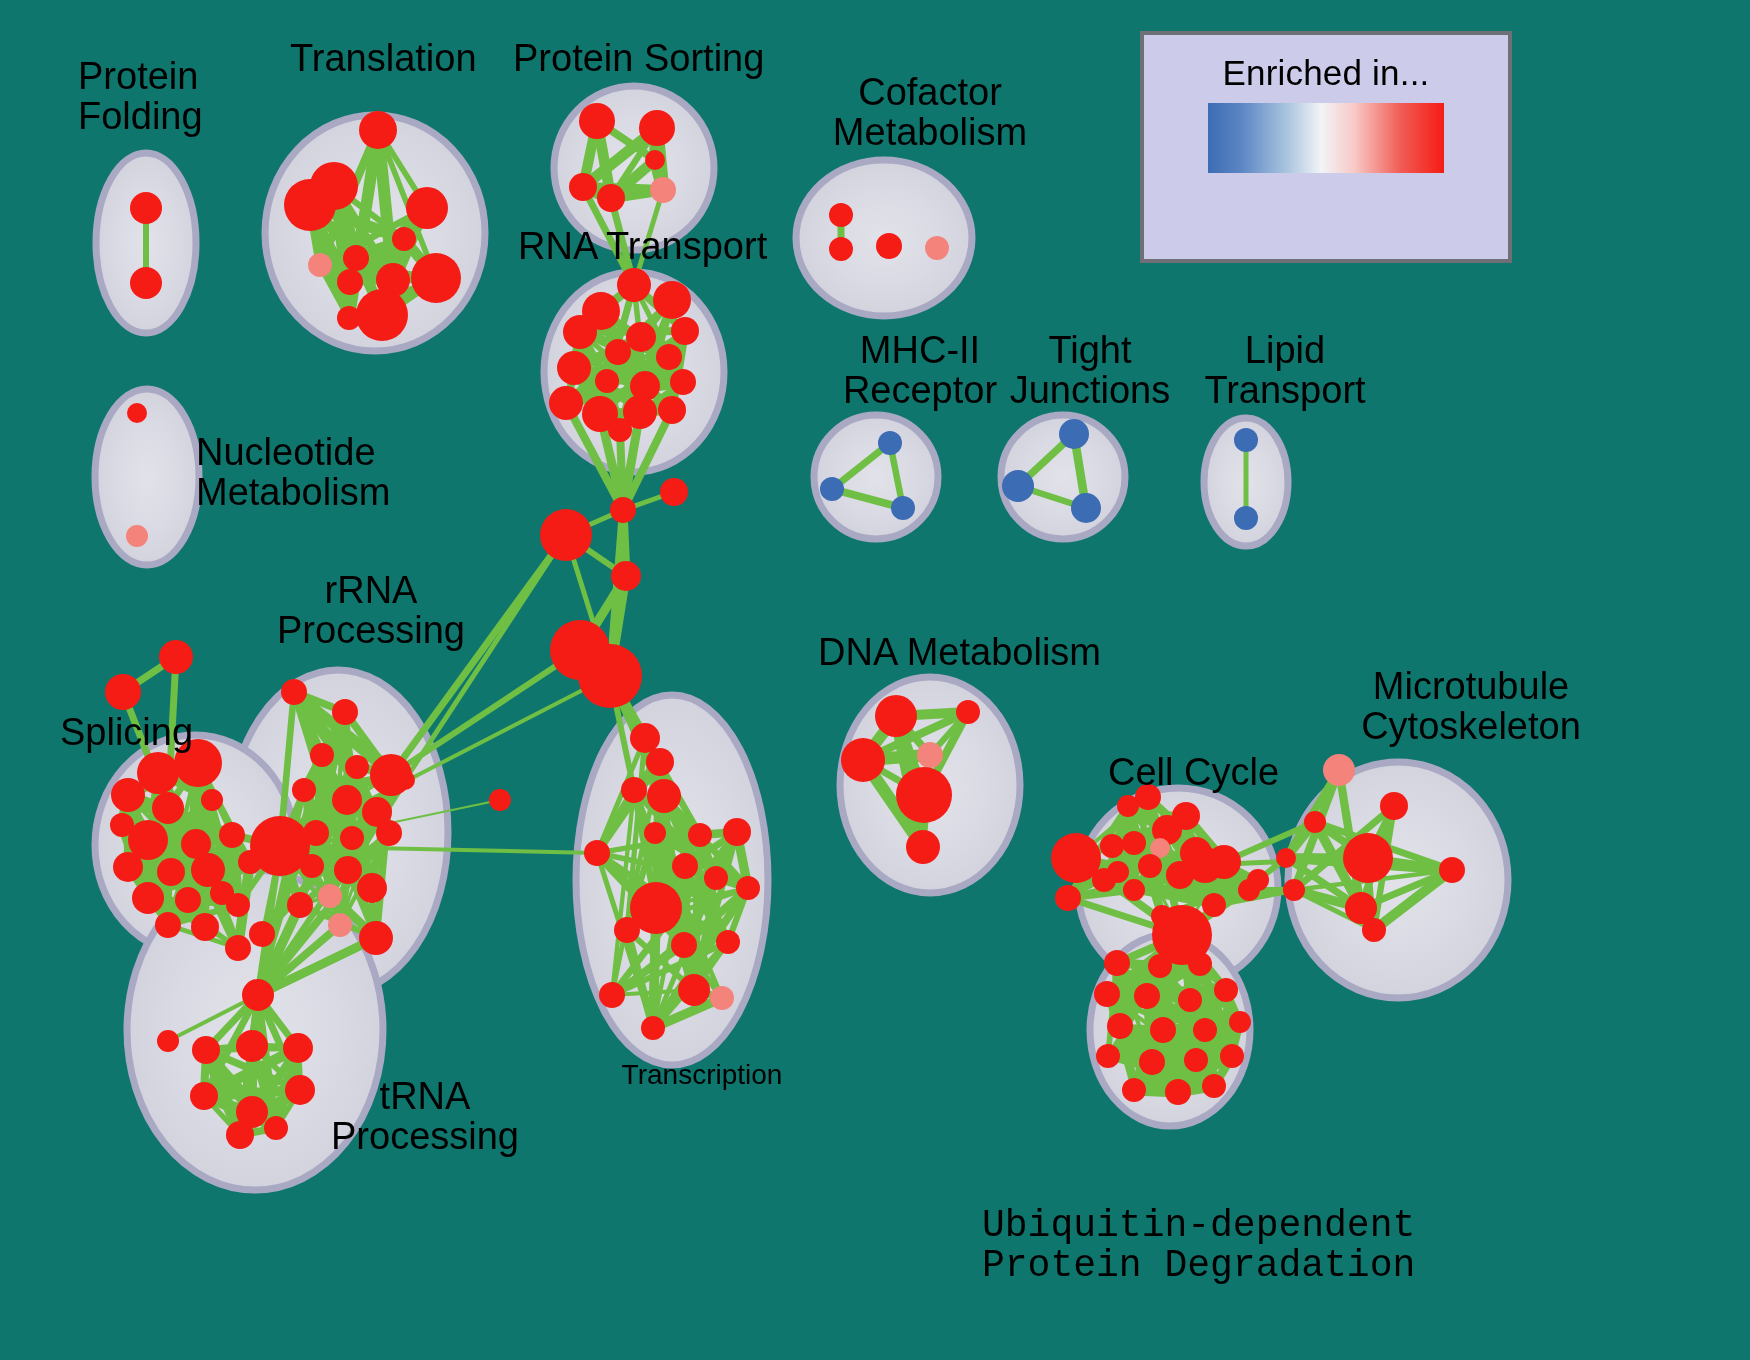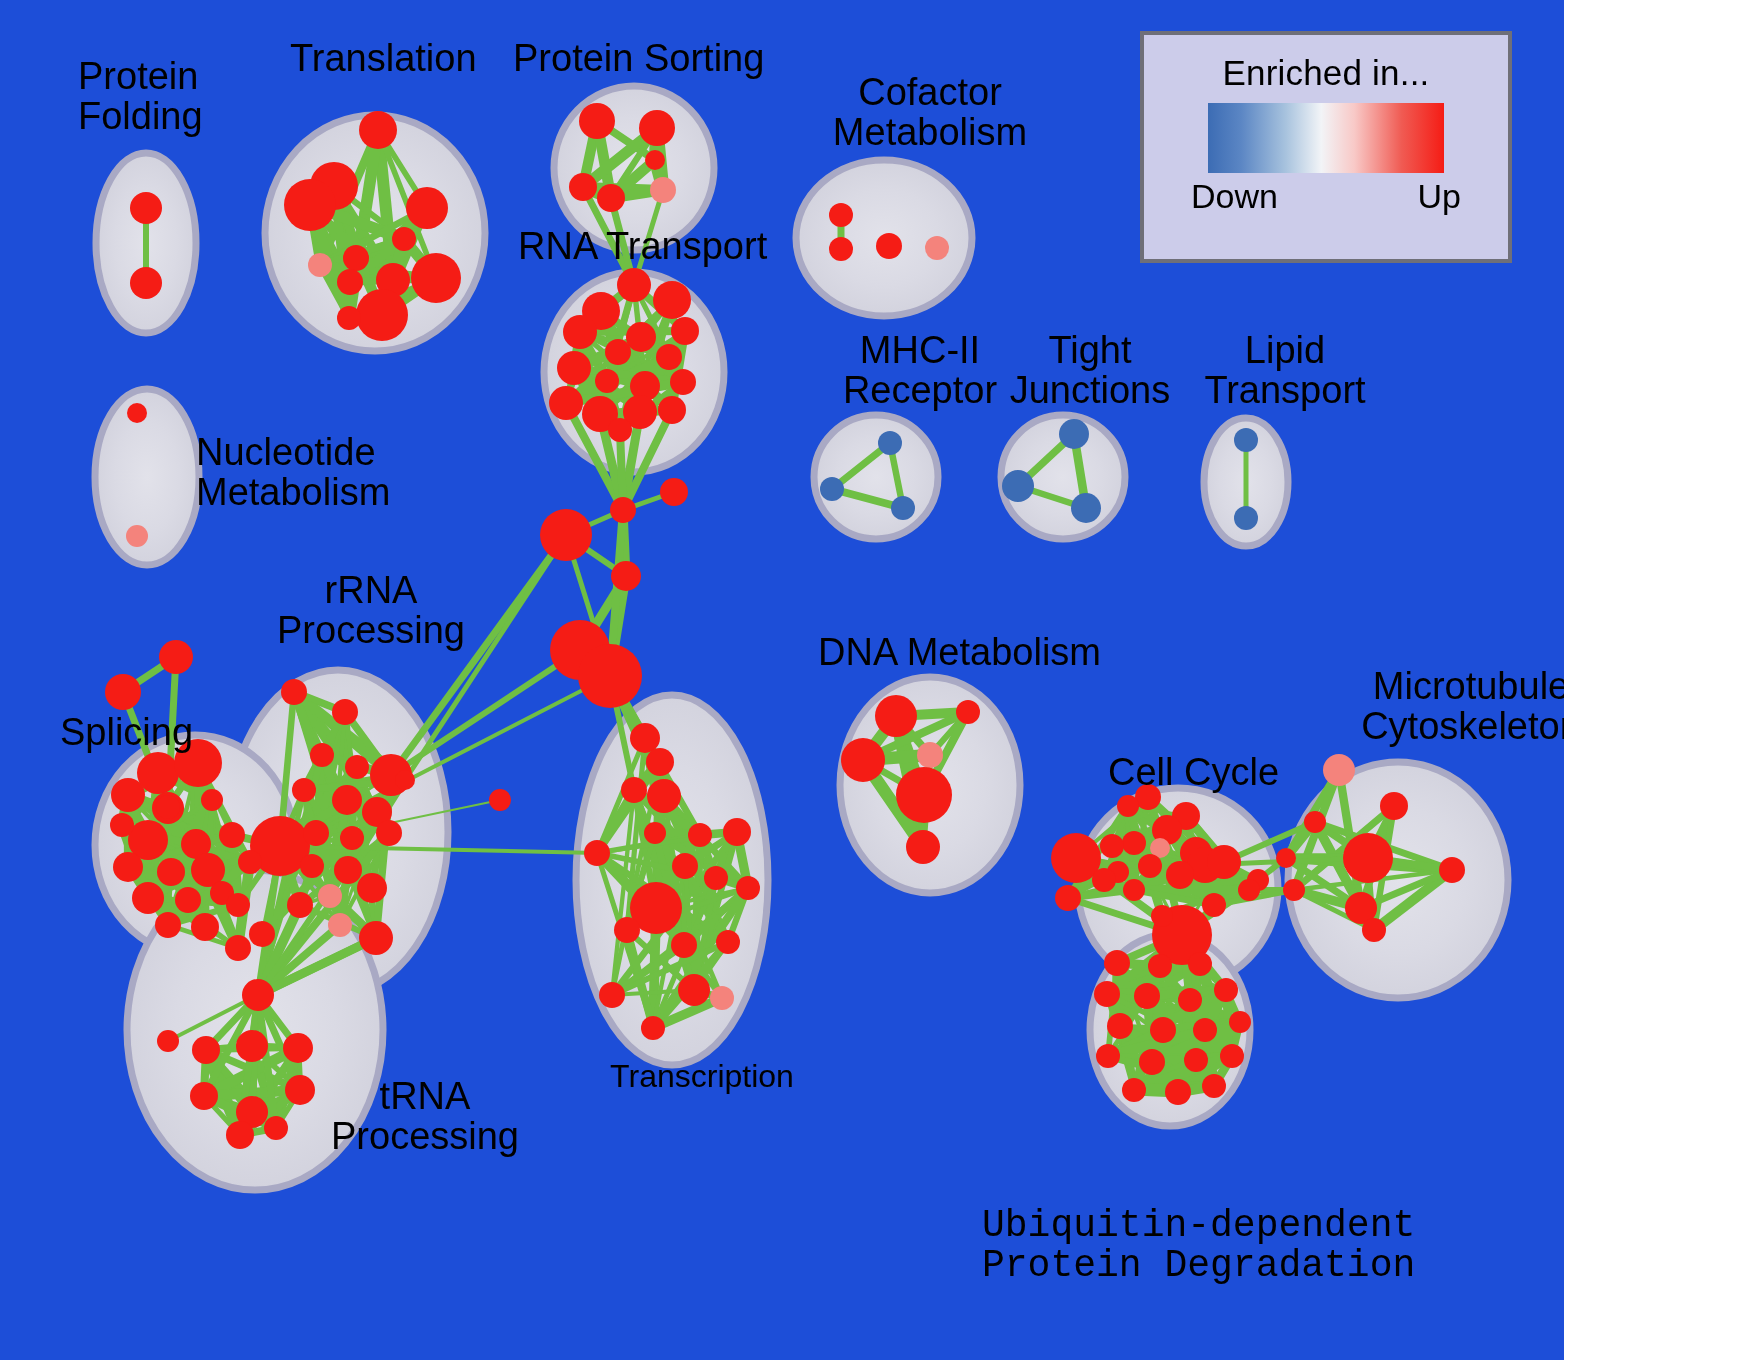--- a/index.html
+++ b/index.html
@@ -1,17 +1,17 @@
 <!DOCTYPE html>
 <html><head>
 <meta charset="utf-8">
 <style>
   html,body{margin:0;padding:0;background:#ffffff;}
   body{font-family:"Liberation Sans",sans-serif;}
-  #stage{position:relative;width:1564px;height:1360px;background:#1d4ed8;overflow:hidden;}
+  #stage{position:relative;width:1750px;height:1360px;background:#0f766e;overflow:hidden;}
   #net{position:absolute;left:0;top:0;width:1750px;height:1360px;}
   .clabel{position:absolute;color:#000;font-family:"Liberation Sans",sans-serif;font-weight:400;line-height:1.06;white-space:pre;}
   #legend{position:absolute;box-sizing:border-box;background:#ccccea;border:4px solid #6f6f78;
           display:flex;flex-direction:column;align-items:center;justify-content:flex-start;}
   #legend .ltitle{font-size:35px;color:#000;margin-top:18px;letter-spacing:.2px;}
   #grad{width:236px;height:70px;margin-top:10px;
         background:linear-gradient(to right,#3c6cb4 0%,#5b86c4 14%,#a8c3de 33%,#f2f4f7 48%,#f8c9c7 62%,#f05b53 82%,#f51c15 100%);}
   #lrow{width:270px;display:flex;justify-content:space-between;margin-top:4px;font-size:34px;}
   #lsub{font-size:29px;text-align:center;line-height:1.18;margin-top:6px;}
 </style>
@@ -944,33 +944,29 @@
 Receptor</div>
       <div class="clabel" style="left: 985px; top: 330px; width: 210px; font-size: 38px; text-align: center;">Tight
 Junctions</div>
       <div class="clabel" style="left: 1170px; top: 330px; width: 230px; font-size: 38px; text-align: center;">Lipid
 Transport</div>
       <div class="clabel" style="left: 246px; top: 570px; width: 250px; font-size: 38px; text-align: center;">rRNA
 Processing</div>
       <div class="clabel" style="left: 60px; top: 712px; width: 200px; font-size: 38px; text-align: left;">Splicing</div>
       <div class="clabel" style="left: 300px; top: 1076px; width: 250px; font-size: 38px; text-align: center;">tRNA
 Processing</div>
-      <div class="clabel" style="left: 572px; top: 1060px; width: 260px; font-size: 32px; text-align: center;">Transcription</div>
+      <div class="clabel" style="left: 572px; top: 1060px; width: 260px; font-size: 28px; text-align: center;">Transcription</div>
       <div class="clabel" style="left: 818px; top: 632px; width: 300px; font-size: 38px; text-align: left;">DNA Metabolism</div>
       <div class="clabel" style="left: 1108px; top: 752px; width: 220px; font-size: 38px; text-align: left;">Cell Cycle</div>
       <div class="clabel" style="left: 1306px; top: 666px; width: 330px; font-size: 38px; text-align: center;">Microtubule
 Cytoskeleton</div>
       <div class="clabel" style="left: 982px; top: 1206px; width: 420px; font-size: 38px; text-align: center; font-family: Liberation Mono, monospace;">Ubiquitin-dependent
 Protein Degradation</div>
     </div>
 
   <div id="legend" style="left: 1140px; top: 31px; width: 372px; height: 232px;">
     <div class="ltitle">Enriched in...</div>
     <div id="grad"></div>
-    <div id="lrow">
-      <span>Down</span>
-      <span>Up</span>
-    </div>
     <div id="lsub">
     </div>
   </div>
 
 </div>
 
 </body></html>

